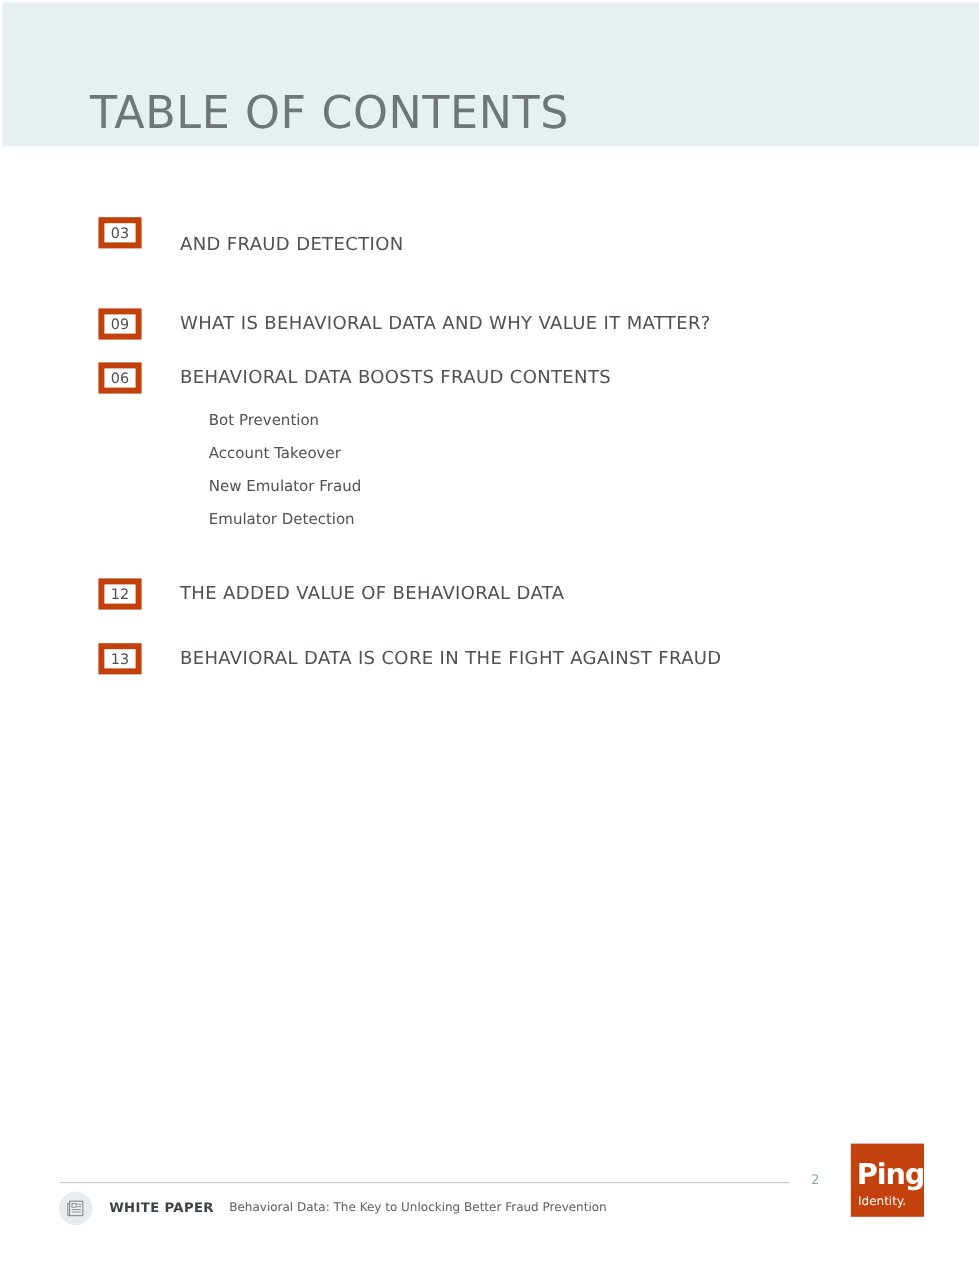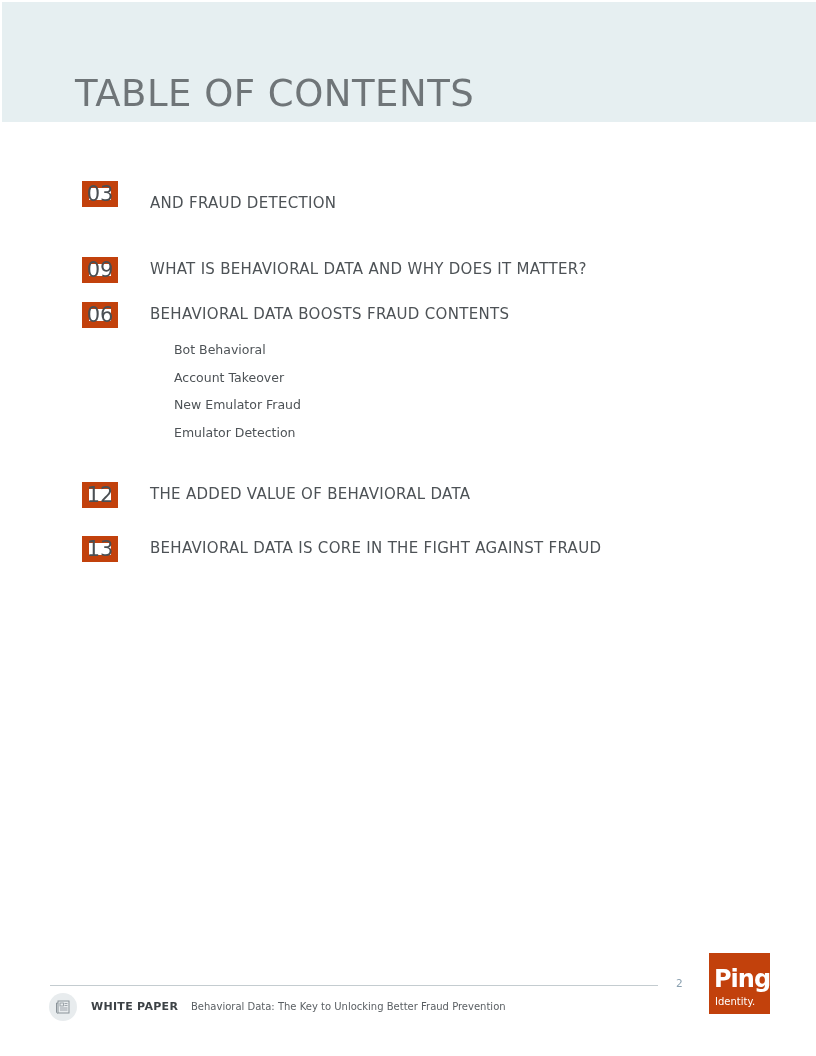--- a/index.html
+++ b/index.html
@@ -17,22 +17,22 @@
       font-size: 37px; letter-spacing: 0.5px; color: #5b6064;
       transform: scaleY(1.02);
       -webkit-text-stroke: 0px;
       font-weight: normal;
       opacity: 0.85;
     }
     .toc { position: absolute; left: 0; top: 0; width: 816px; }
     .entry { position: absolute; left: 82px; }
     .num-box {
       position: absolute; left: 0; top: 0; width: 36px; height: 26px;
-      border: 7px solid #c2410c; box-sizing: border-box;
-      font-family: "DejaVu Sans", sans-serif; font-size: 21px; color: #4a4f53;
+      border: 5px solid #c2410c; box-sizing: border-box;
+      font-family: "DejaVu Sans", sans-serif; font-size: 12px; color: #4a4f53;
       display: flex; align-items: center; justify-content: center;
       font-weight: normal;
     }
     .entry-title {
       position: absolute; left: 68px; top: 3px; white-space: nowrap;
       font-family: "DejaVu Sans", sans-serif; font-size: 15px; letter-spacing: 0.3px;
       color: #4d5256;
     }
     .entry-title .line2 { display: block; margin-top: 10px; }
     .sub-list { position: absolute; left: 174px; top: 340px; margin: 0; padding: 0; list-style: none; }
@@ -81,30 +81,30 @@
 <div class="toc">
   <div class="entry" style="top:181px;">
     <div class="num-box">03</div>
     <div class="entry-title">
       <span class="line2">AND FRAUD DETECTION</span>
     </div>
   </div>
 
   <div class="entry" style="top:257px;">
     <div class="num-box">09</div>
-    <div class="entry-title">WHAT IS BEHAVIORAL DATA AND WHY DOES IT MATTER?</div>
+    <div class="entry-title">WHAT IS BEHAVIORAL DATA AND WHY VALUE IT MATTER?</div>
   </div>
 
   <div class="entry" style="top:302px;">
     <div class="num-box">06</div>
     <div class="entry-title">BEHAVIORAL DATA BOOSTS FRAUD CONTENTS</div>
   </div>
 
   <ul class="sub-list">
-    <li class="sub-item">Bot Behavioral</li>
+    <li class="sub-item">Bot Prevention</li>
     <li class="sub-item">Account Takeover</li>
     <li class="sub-item">New Emulator Fraud</li>
     <li class="sub-item">Emulator Detection</li>
   </ul>
 
   <div class="entry" style="top:482px;">
     <div class="num-box">12</div>
     <div class="entry-title">THE ADDED VALUE OF BEHAVIORAL DATA</div>
   </div>
 

